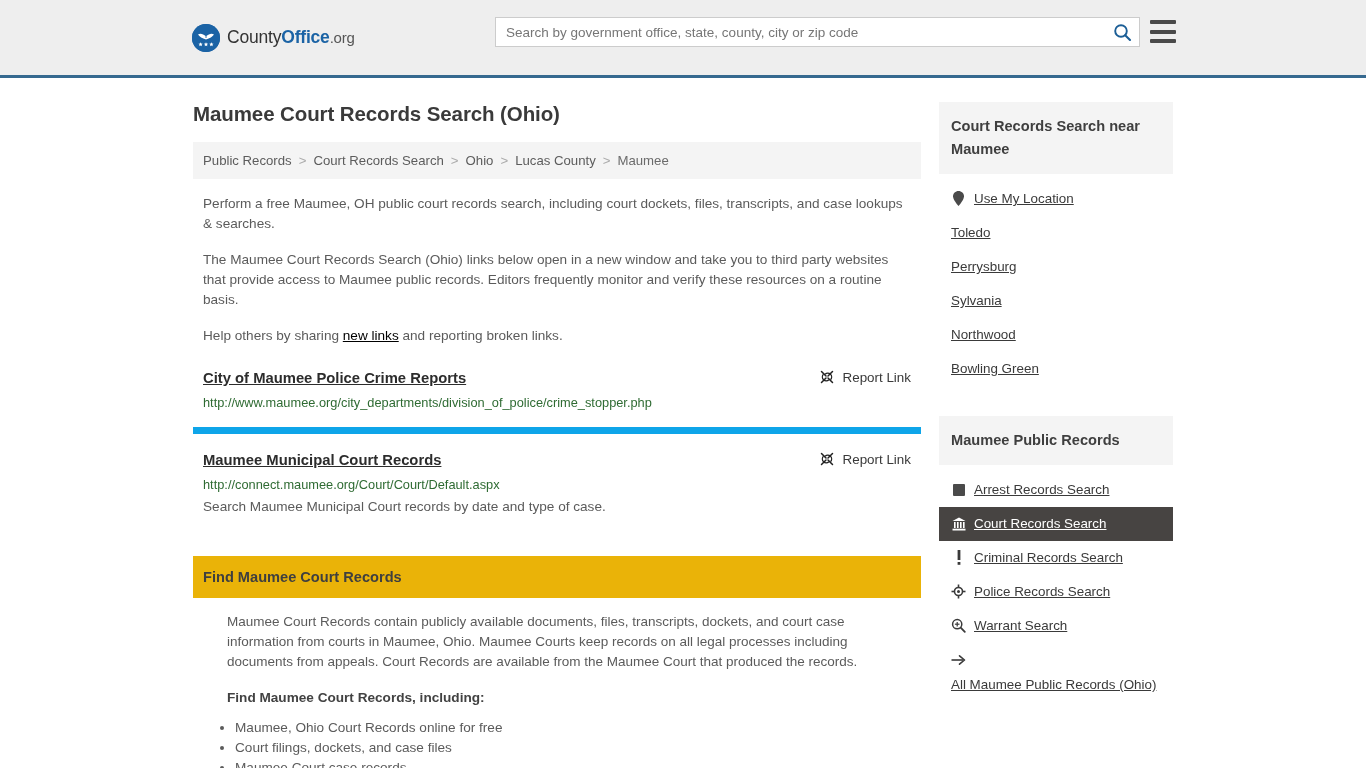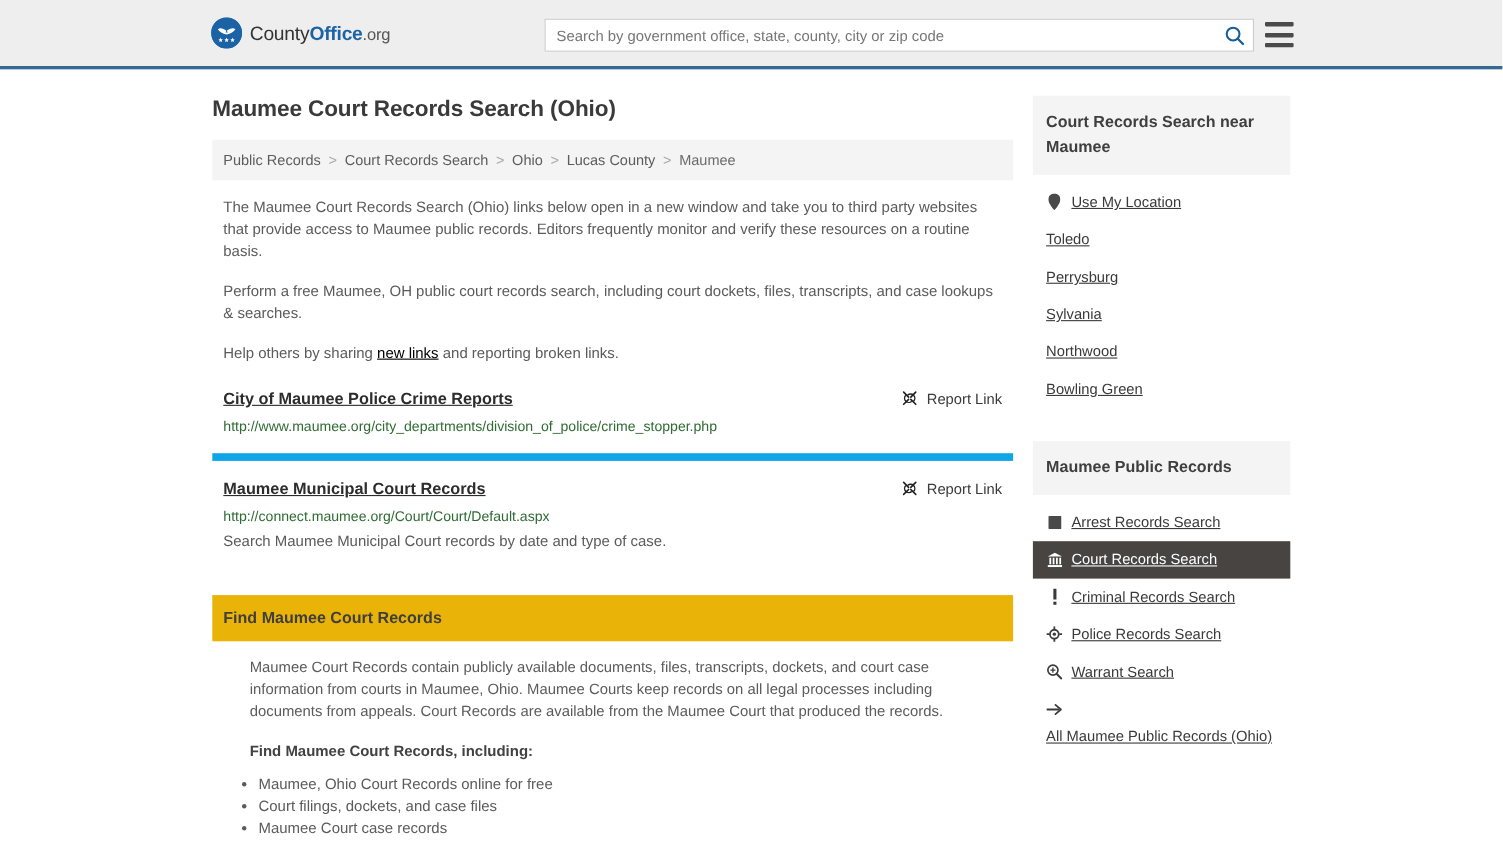--- a/index.html
+++ b/index.html
@@ -5,21 +5,21 @@
   * { box-sizing: border-box; margin: 0; padding: 0; }
   html, body {
     width: 1366px; height: 768px;
     font-family: "Liberation Sans", sans-serif;
     background: #ffffff;
     overflow: hidden;
   }
 
   
   .site-header {
-    height: 63px;
+    height: 78px;
     background: #eeeeee;
     border-bottom: 3px solid #36698f;
     display: flex;
     align-items: center;
     position: relative;
   }
   .brand {
     display: flex;
     align-items: center;
     margin-left: 192px;
@@ -304,22 +304,22 @@
         <a>Court Records Search</a>
         <span class="sep">&gt;</span>
         <a>Ohio</a>
         <span class="sep">&gt;</span>
         <a>Lucas County</a>
         <span class="sep">&gt;</span>
         <span class="current">Maumee</span>
       </div>
 
       <div class="intro">
+        <p>Perform a free Maumee, OH public court records search, including court dockets, files, transcripts, and case lookups &amp; searches.</p>
         <p>The Maumee Court Records Search (Ohio) links below open in a new window and take you to third party websites that provide access to Maumee public records. Editors frequently monitor and verify these resources on a routine basis.</p>
-        <p>Perform a free Maumee, OH public court records search, including court dockets, files, transcripts, and case lookups &amp; searches.</p>
         <p><span>Help others by sharing </span><a>new links</a><span> and reporting broken links.</span></p>
       </div>
 
       <div class="results">
 
         <div class="result">
           <div class="result-head">
             <a class="result-title">City of Maumee Police Crime Reports</a>
             <div class="report-link">
               <svg width="16" height="16" viewBox="0 0 16 16" aria-hidden="true">

